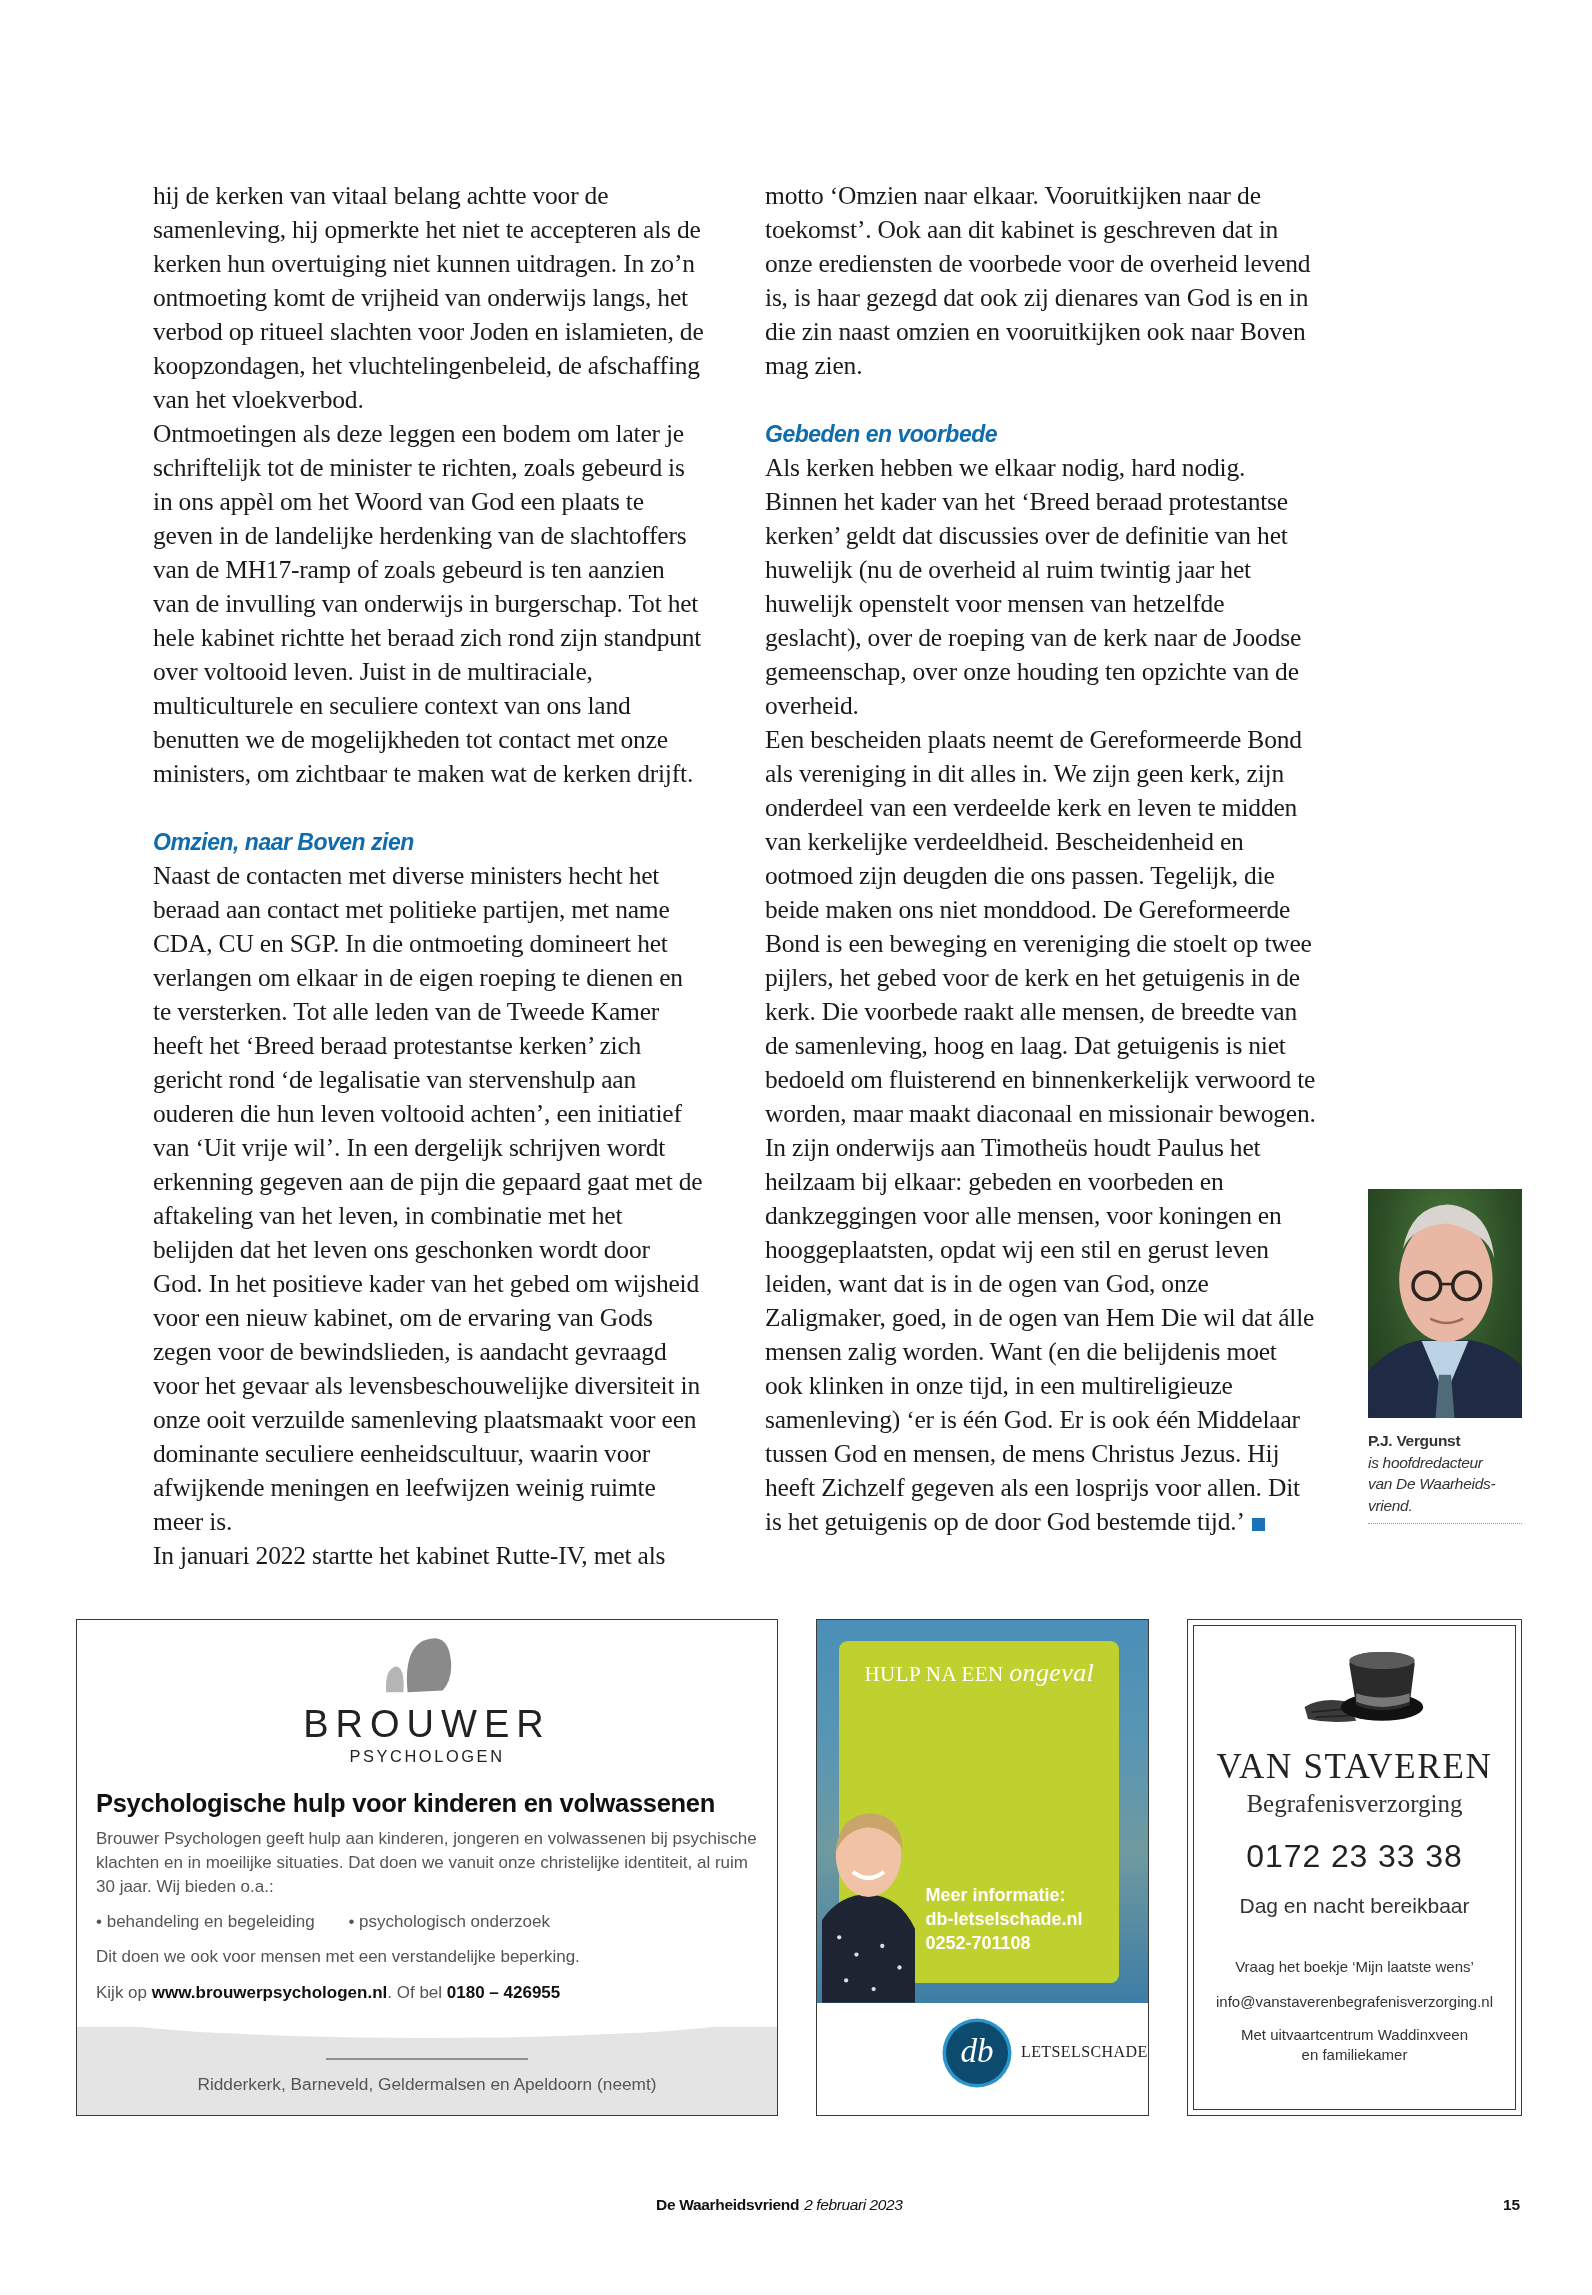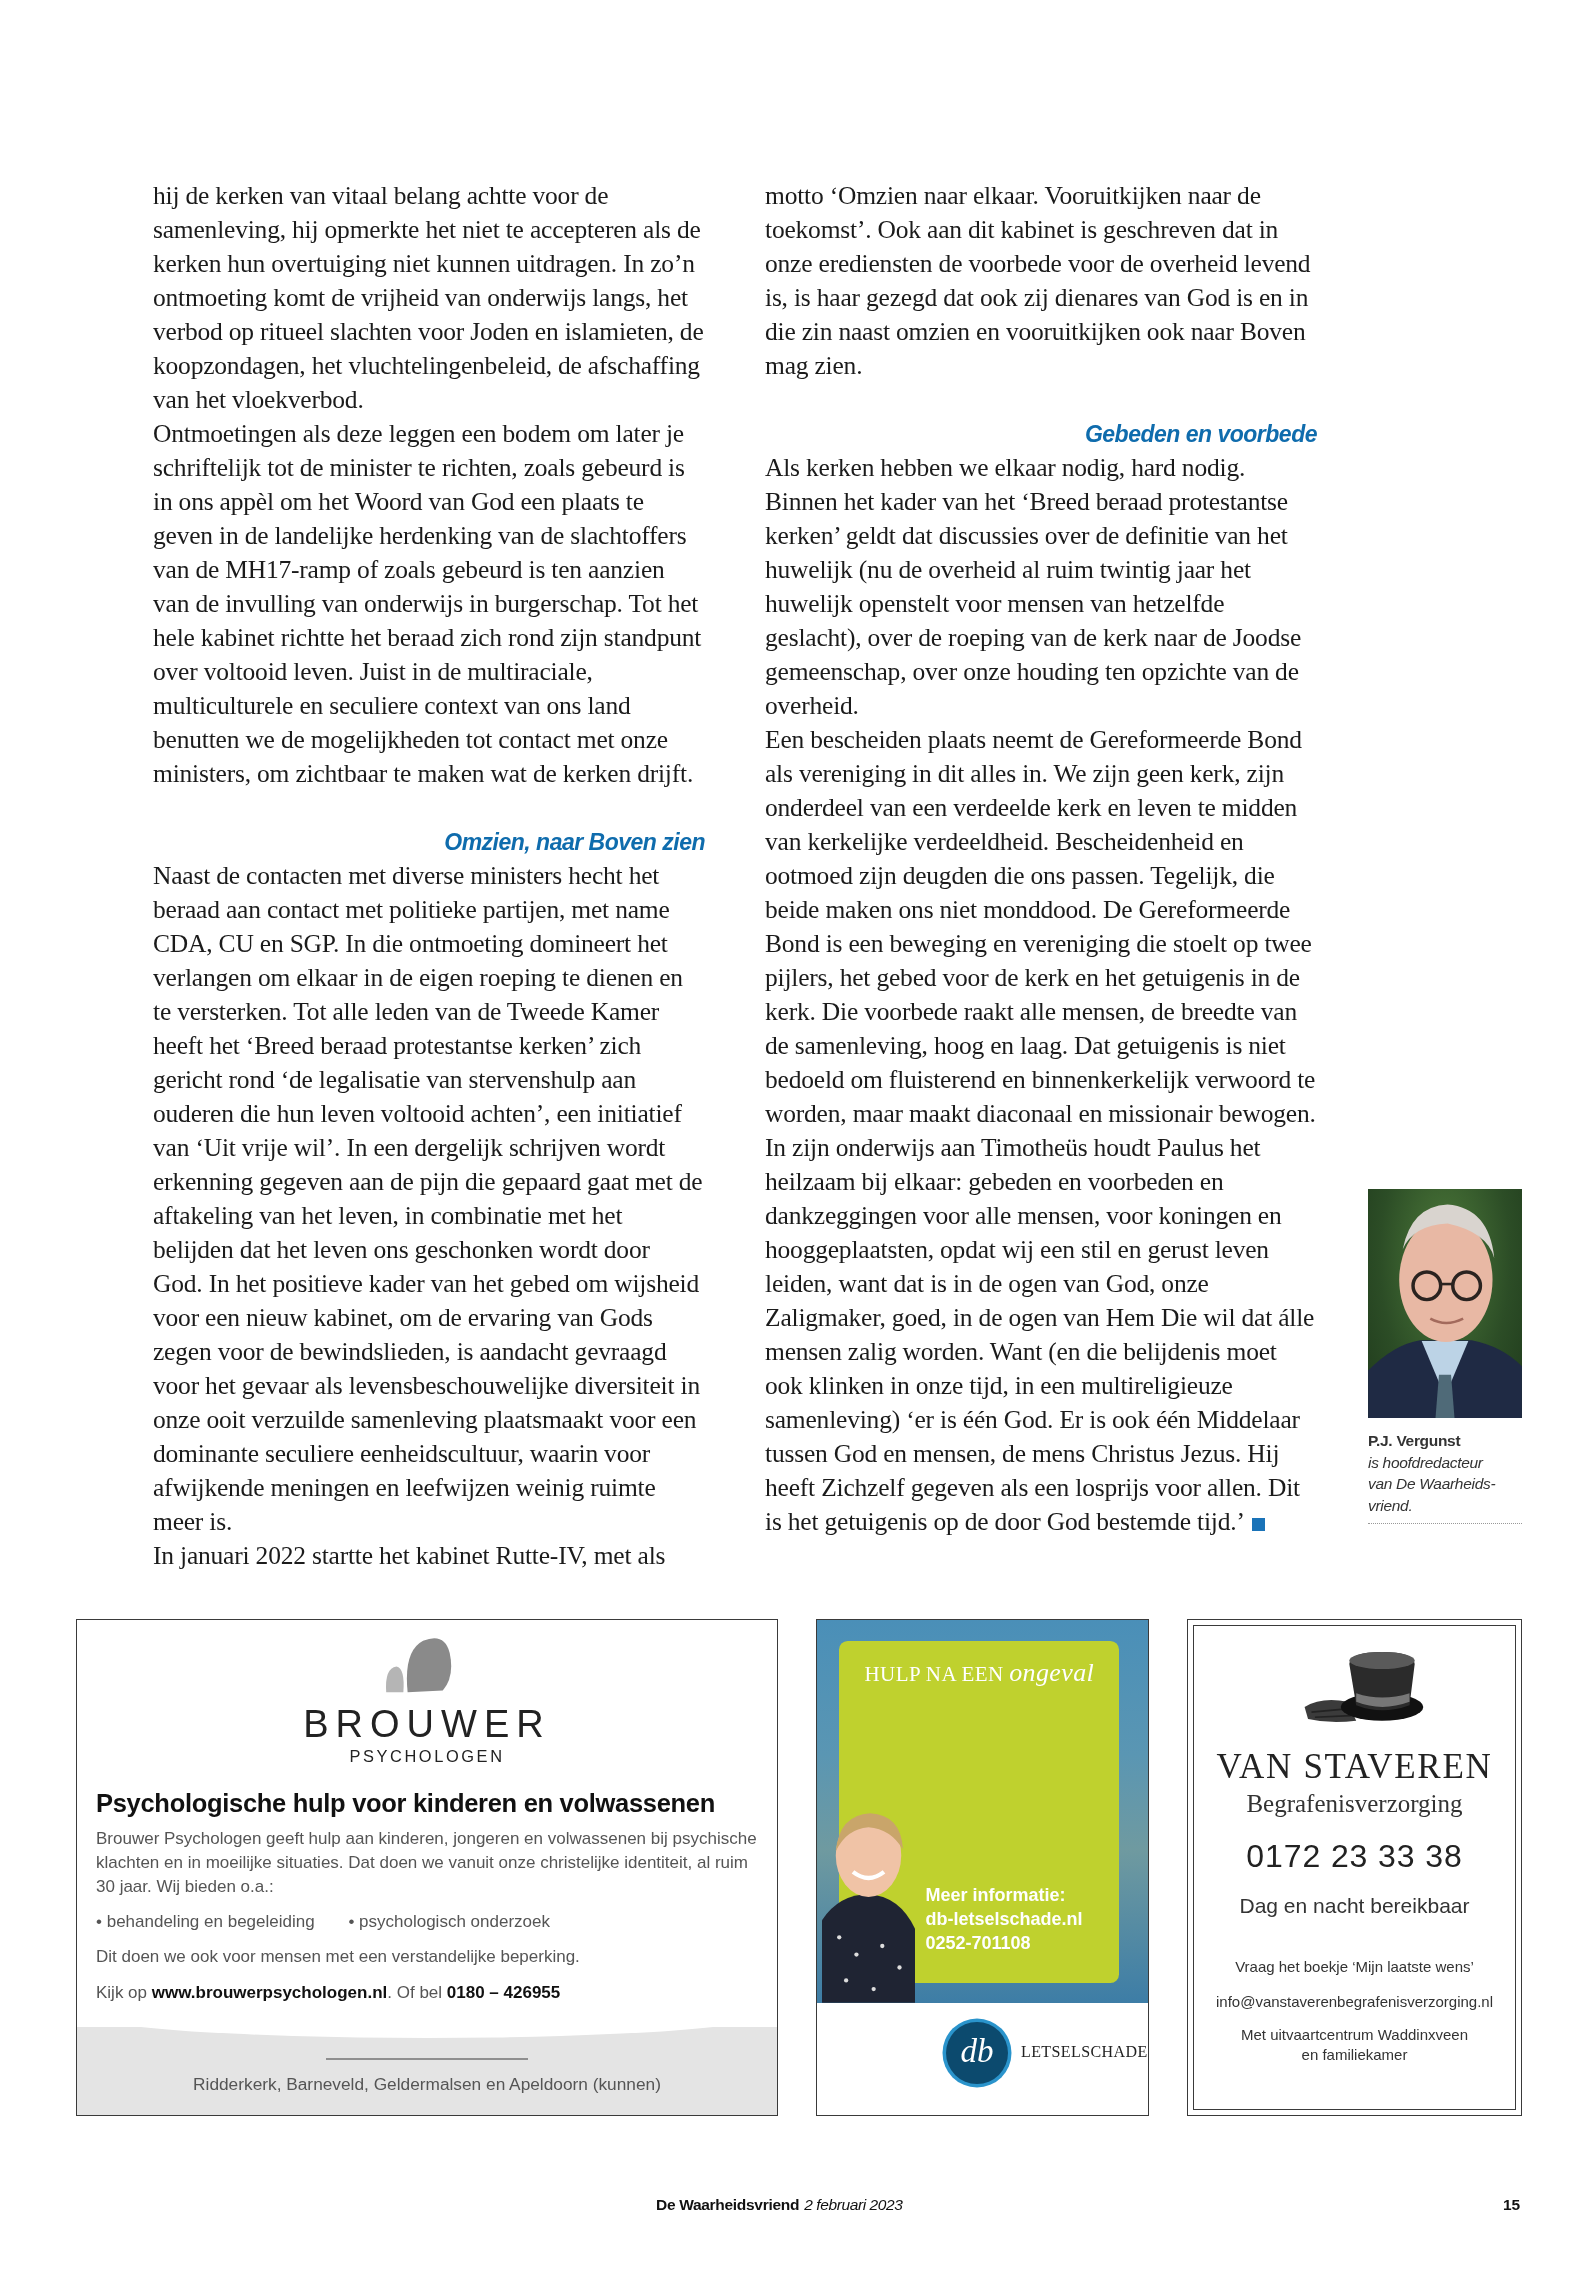--- a/index.html
+++ b/index.html
@@ -1,21 +1,21 @@
 <!DOCTYPE html>
 <html style="font-size:14px"><head>
 <meta charset="utf-8">
 <style>
   html, body { margin:0; padding:0; background:#ffffff; }
   body { width:1592px; height:2295px; position:relative; overflow:hidden; font-family:"Liberation Serif", serif; color:#1b1b1b; }
   .col { position:absolute; top:179px; width:552px; font-size:25.5px; line-height:34px; letter-spacing:-0.2px; }
   .col-left { left:153px; }
   .col-right { left:765px; }
   .col p { margin:0; }
-  .col h2 { margin:0; font-family:"Liberation Sans", sans-serif; font-style:italic; font-weight:bold; font-size:23px; color:#0f6cad; line-height:34px; letter-spacing:-0.5px;text-align:right; }
+  .col h2 { margin:0; font-family:"Liberation Sans", sans-serif; font-style:italic; font-weight:bold; font-size:23px; color:#0f6cad; line-height:34px; letter-spacing:-0.5px; }
   .gap { height:34px; }
   .end-square { display:inline-block; width:13px; height:13px; background:#1a73b8; margin-left:7px; vertical-align:-0.9px; }
 
   
   .author { position:absolute; left:1368px; top:1189px; width:154px; }
   .author-photo { width:154px; height:229px; position:relative; overflow:hidden; background:radial-gradient(ellipse at 50% 30%, #4d7a3a 0%, #2c4d26 60%, #1f3a1c 100%); }
   .author-caption { margin-top:12px; font-family:"Liberation Sans", sans-serif; font-size:15.5px; line-height:21.6px; color:#333; letter-spacing:-0.3px; }
   .author-caption .name { font-weight:bold; }
   .author-caption .role { font-style:italic; }
   .author-rule { margin-top:7px; border-top:1.7px dotted #999; }
@@ -121,21 +121,21 @@
     <p class="br-bullets">
       <span>• behandeling en begeleiding</span>
       <span>• psychologisch onderzoek</span>
     </p>
     <p>Dit doen we ook voor mensen met een verstandelijke beperking.</p>
     <p><span>Kijk op </span><b>www.brouwerpsychologen.nl</b><span>. Of bel </span><b>0180 – 426955</b></p>
   </div>
   <div class="br-foot">
     <div class="br-foot-wave"></div>
     <div class="br-foot-line"></div>
-    <div class="br-foot-text">Ridderkerk, Barneveld, Geldermalsen en Apeldoorn (kunnen)</div>
+    <div class="br-foot-text">Ridderkerk, Barneveld, Geldermalsen en Apeldoorn (neemt)</div>
   </div>
 </div>
 
 <div class="ad ad-db">
   <div class="db-bg"></div>
   <div class="db-panel">
     <div class="db-title"><span>HULP NA EEN </span><i>ongeval</i></div>
     <div class="db-info">
       <div>Meer informatie:</div>
       <div>db-letselschade.nl</div>

